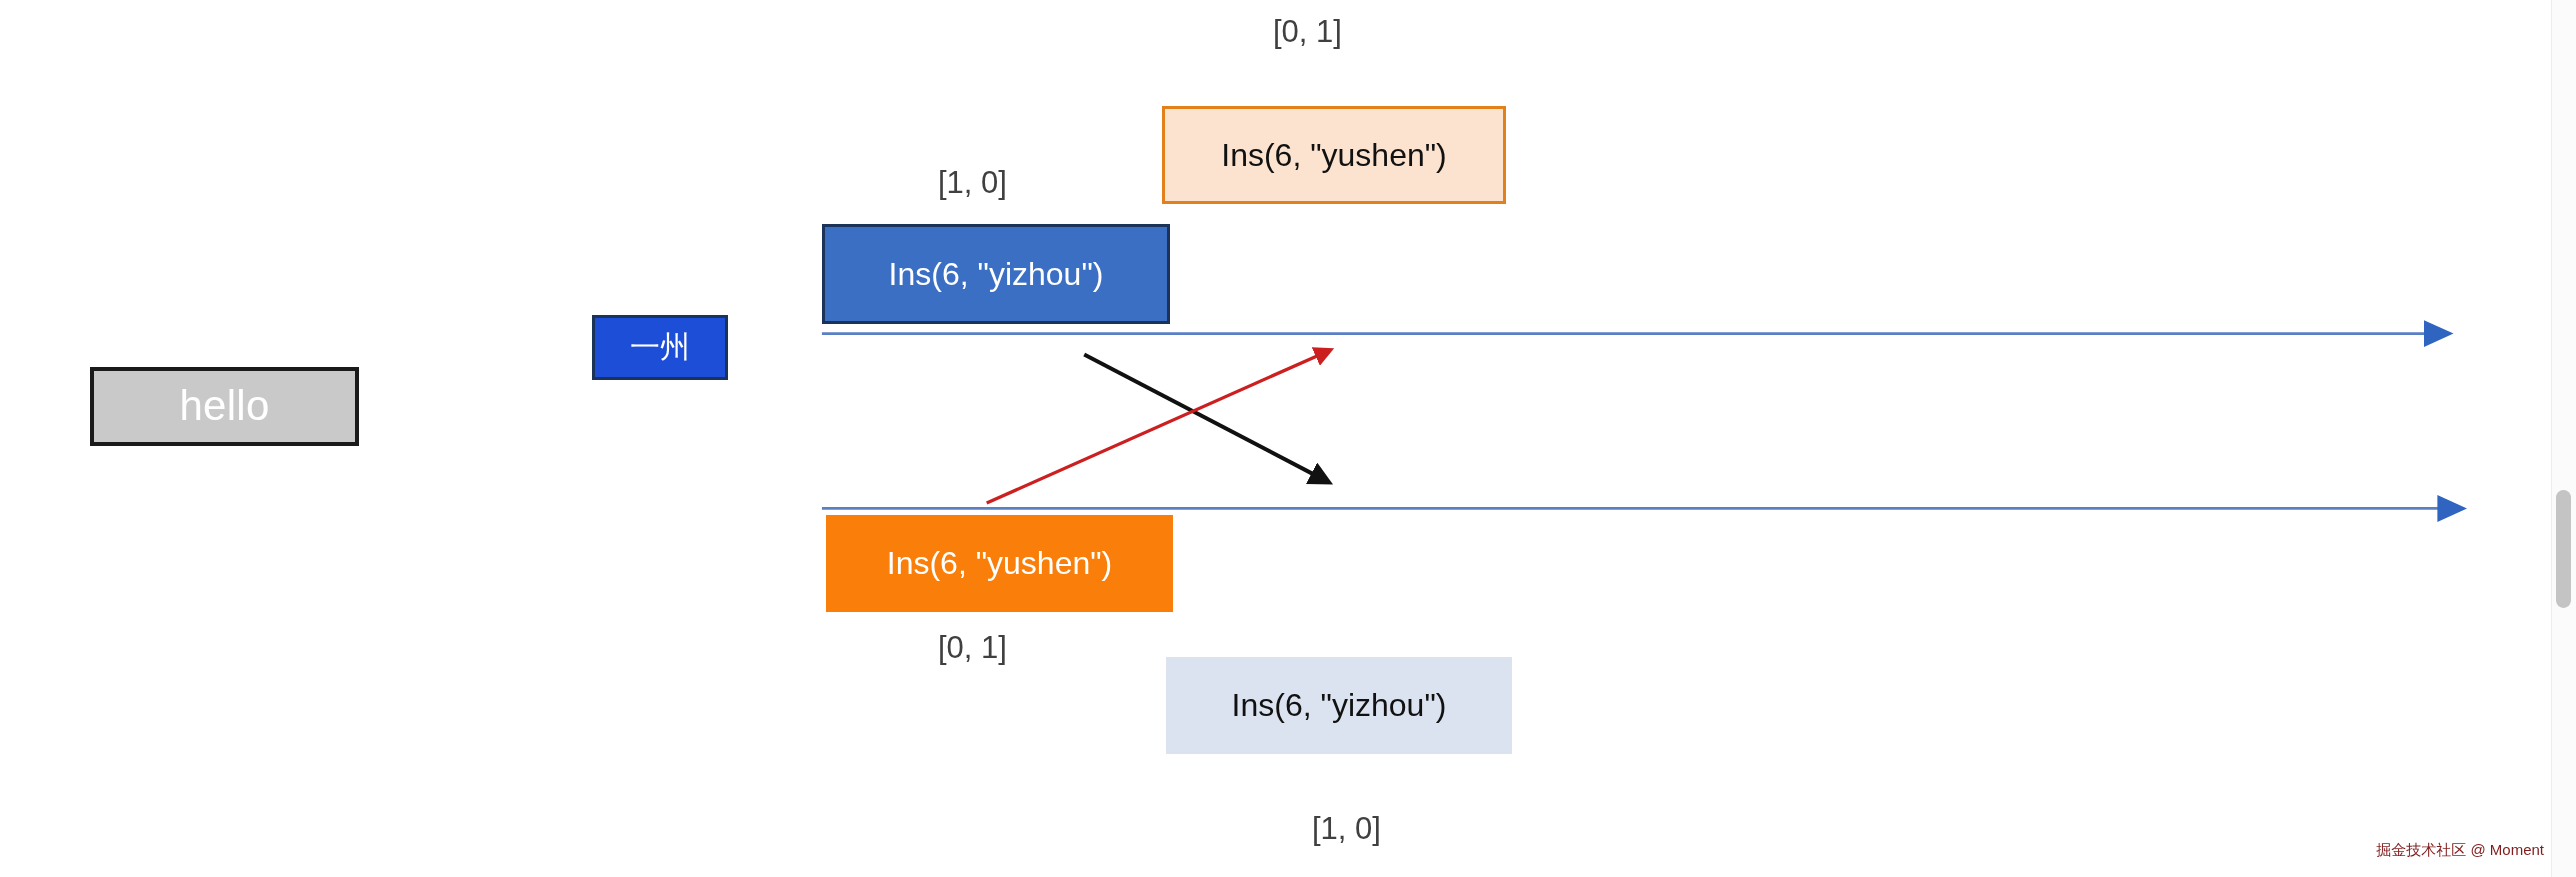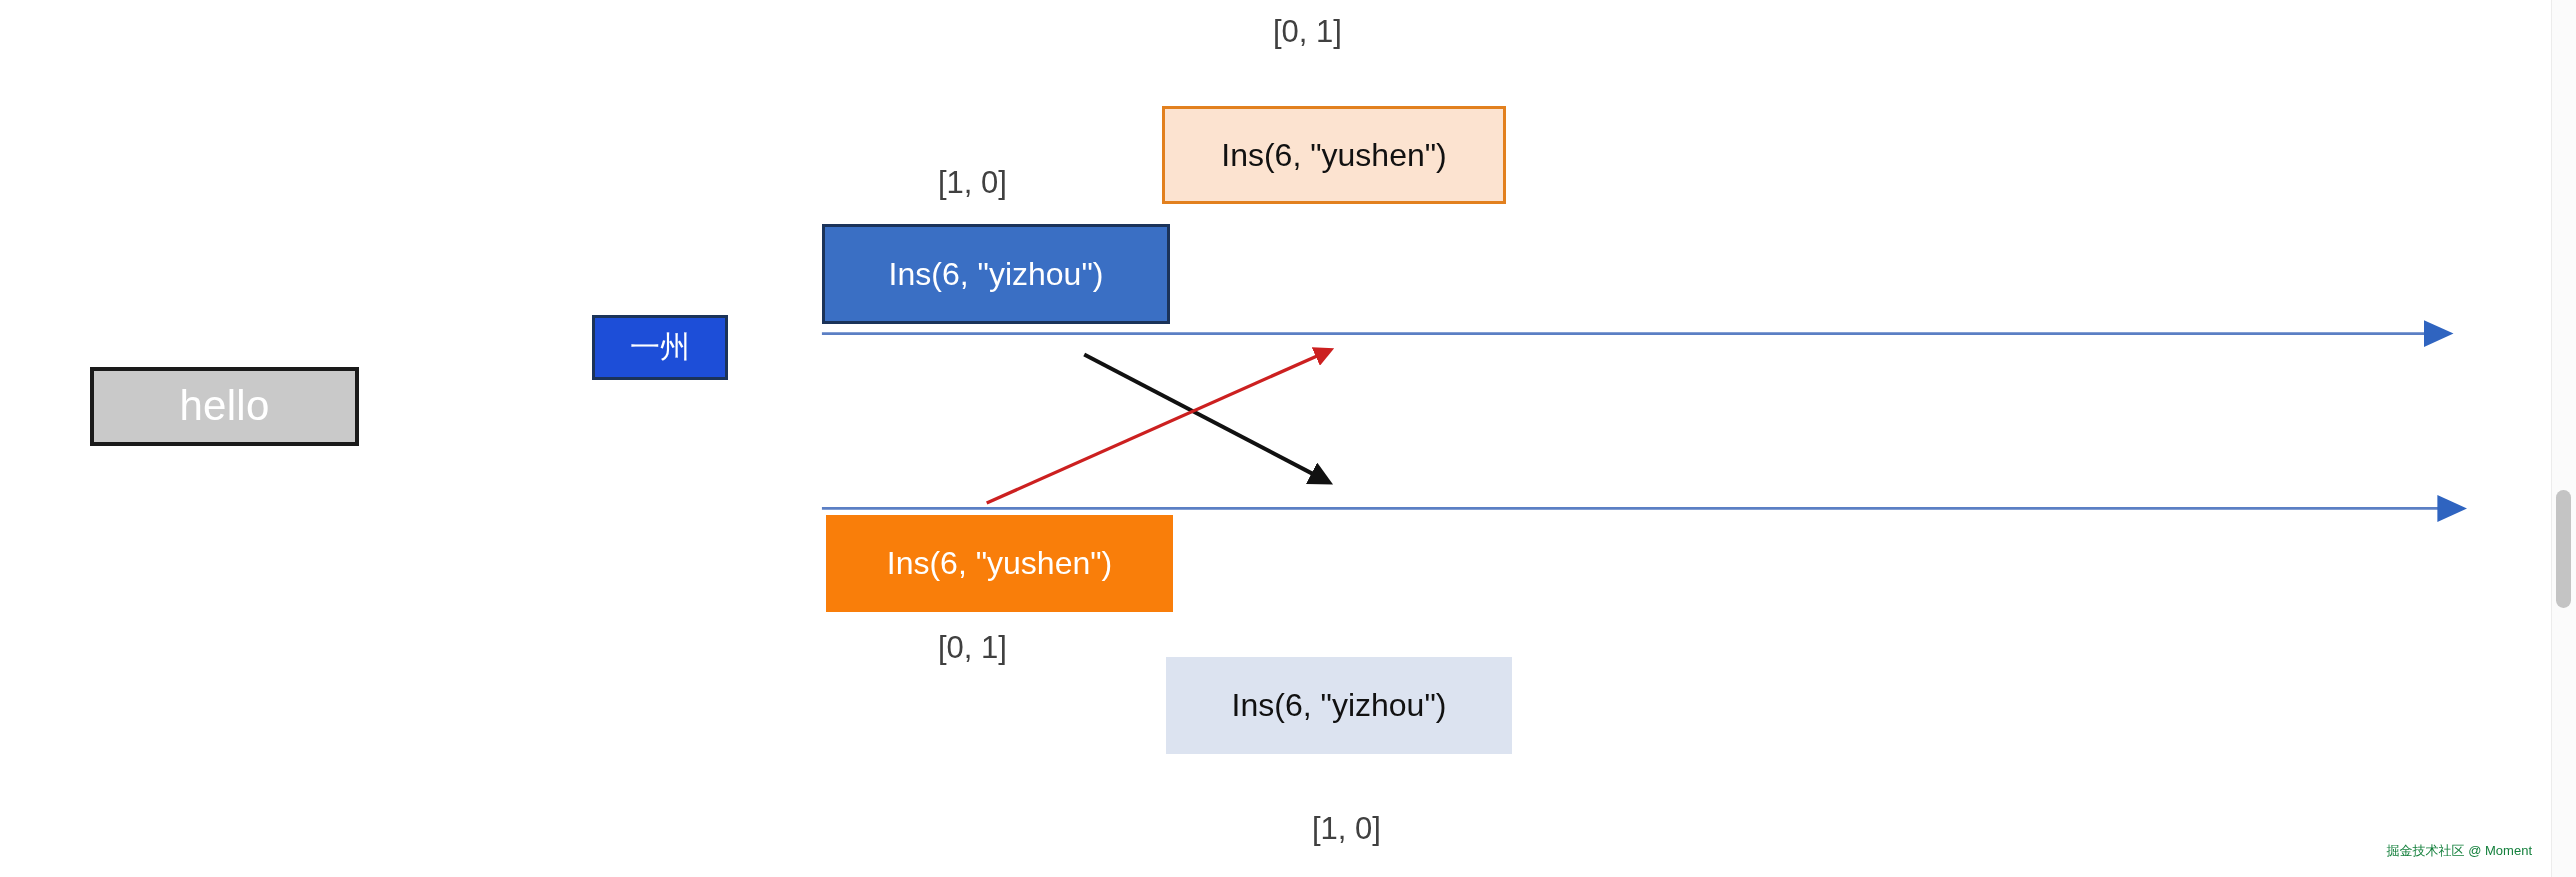--- a/index.html
+++ b/index.html
@@ -137,24 +137,24 @@
     left: 0;
     top: 0;
     width: 2576px;
     height: 877px;
     pointer-events: none;
   }
 
   
   .watermark {
     position: absolute;
-    right: 44px;
+    right: 32px;
     bottom: 17.5px;
-    color: #15803d;
-    font-size: 13px;
+    color: #7f1d1d;
+    font-size: 15px;
     white-space: nowrap;
   }
 
   
   .scrollbar-track {
     position: absolute;
     right: 0;
     top: 0;
     width: 24px;
     height: 877px;

